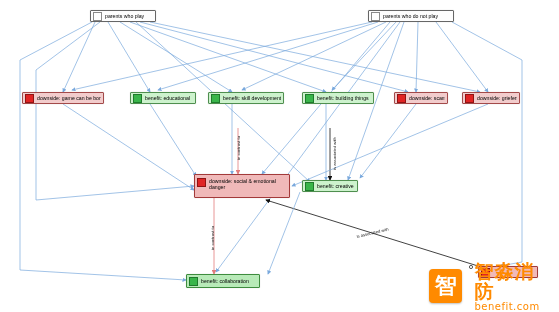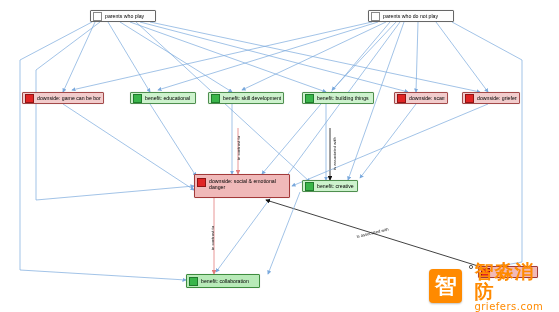--- a/index.html
+++ b/index.html
@@ -268,17 +268,17 @@
 
   <div class="edge-label rot" style="left:236px; top:160px;">in contrast to</div>
   <div class="edge-label rot" style="left:332px; top:170px;">is associated with</div>
   <div class="edge-label rot" style="left:210px; top:250px;">in contrast to</div>
   <div class="edge-label tilt" style="left:356px; top:234px;">is associated with</div>
 
   <div id="watermark">
     <div id="wm-badge">智</div>
     <div id="wm-text">
       <div id="wm-main">智淼消防</div>
-      <div id="wm-sub">griefers.com</div>
+      <div id="wm-sub">benefit.com</div>
     </div>
   </div>
 
 </div>
 
 </body></html>

